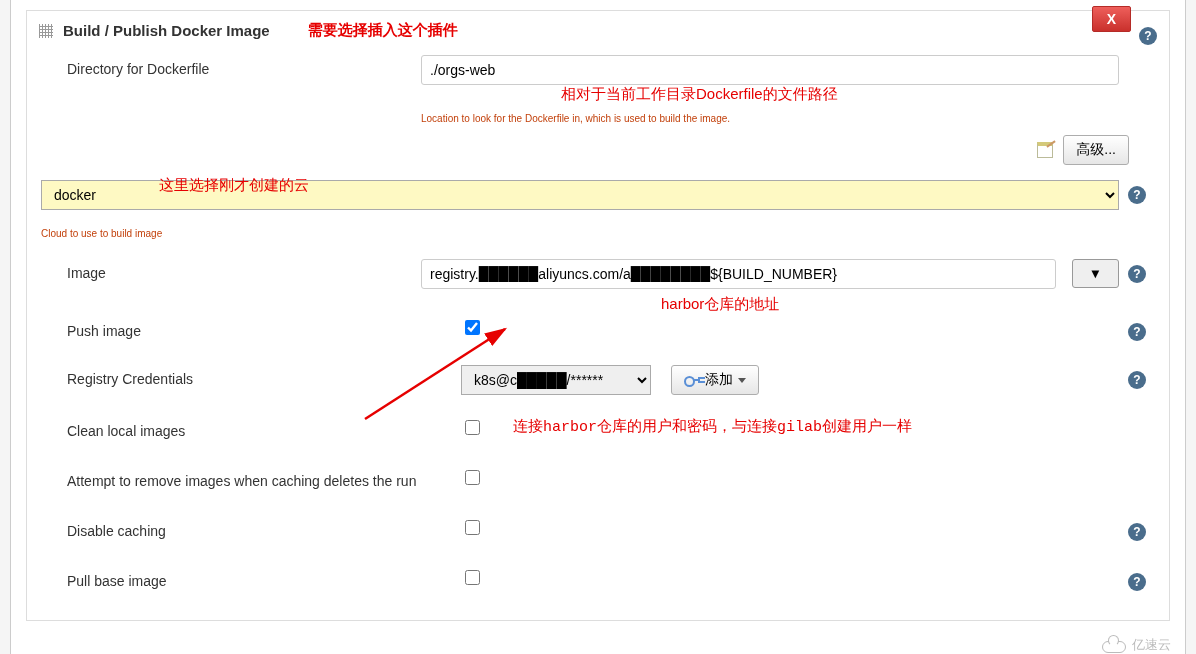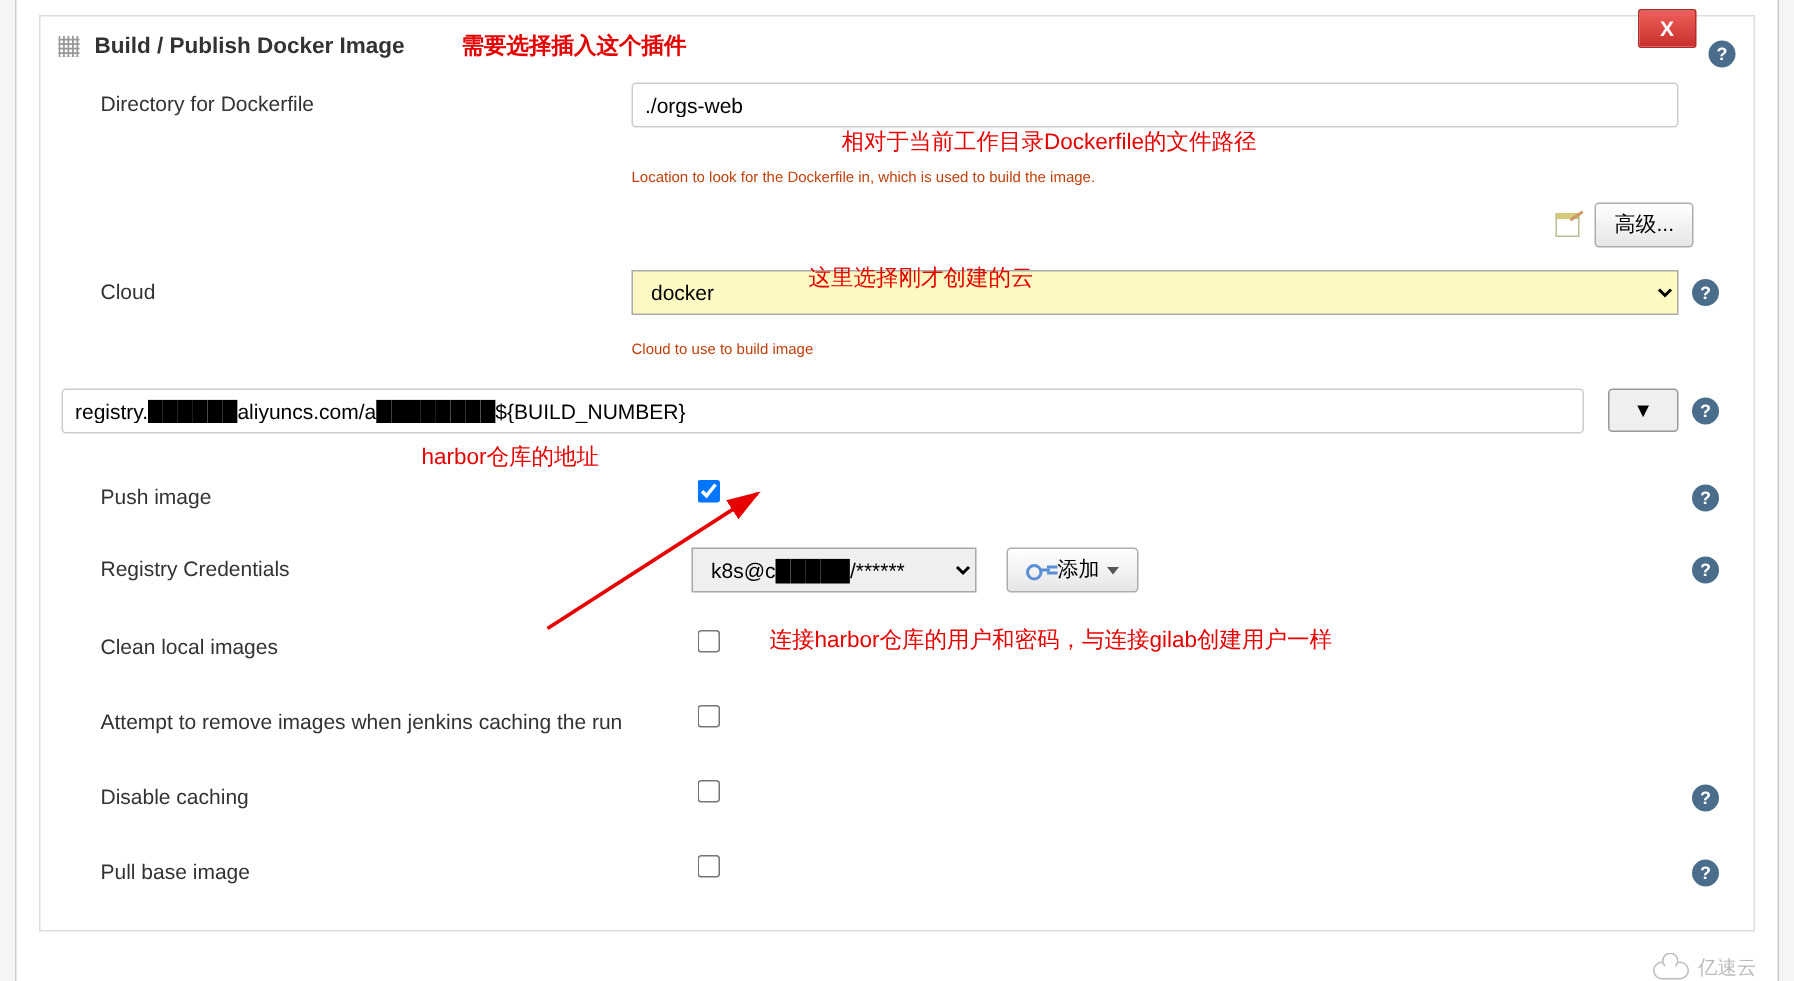--- a/index.html
+++ b/index.html
@@ -17,21 +17,21 @@
 input.text{width:100%;padding:6px 8px;border:1px solid #ccc;border-radius:3px;font-size:14px;box-sizing:border-box}
 .desc{color:#c2410c;font-size:10px}
 .adv-row{display:flex;justify-content:flex-end;gap:8px;padding:6px 40px 10px 14px;align-items:center}
 .select{width:100%;padding:5px 8px;border:1px solid #aaa;background:#fef9c3;font-size:14px;box-sizing:border-box;height:30px}
 .select-small{padding:5px 8px;border:1px solid #aaa;background:#efefef;font-size:14px;height:30px;min-width:190px}
 .btn{padding:5px 12px;border:1px solid #adadad;background:linear-gradient(#fff,#e6e6e6);border-radius:3px;font-size:14px;cursor:pointer;display:inline-flex;align-items:center;gap:5px}
 .caret-down{display:inline-block;width:0;height:0;border-left:4px solid transparent;border-right:4px solid transparent;border-top:5px solid #555}
 .arrow-btn{padding:6px 16px;border:1px solid #999;background:#efefef;border-radius:3px;cursor:pointer;margin-left:10px}
 .image-row-ctrl{display:flex;align-items:flex-start;gap:6px}
 .annot{color:#e60000;font-size:15px;position:absolute;white-space:nowrap;font-family:"Microsoft YaHei",SimSun,sans-serif}
-.annot-inline{color:#e60000;font-size:15px;font-family:Liberation Sans, sans-serif}
+.annot-inline{color:#e60000;font-size:15px;font-family:Liberation Mono, monospace}
 .notepad-icon{width:20px;height:20px;display:inline-block;position:relative}
 .notepad-icon:before{content:"";position:absolute;inset:2px;background:#fff;border:1px solid #bb9;border-top:4px solid #d4c97a}
 .notepad-icon:after{content:"";position:absolute;width:10px;height:2px;background:#c96;top:3px;right:-1px;transform:rotate(-35deg)}
 .key-icon{width:16px;height:10px;display:inline-block;position:relative}
 .key-icon:before{content:"";position:absolute;left:0;top:1px;width:7px;height:7px;border:2px solid #5a8fd6;border-radius:50%}
 .key-icon:after{content:"";position:absolute;left:9px;top:4px;width:7px;height:2px;background:#5a8fd6;box-shadow:5px -2px 0 0 #5a8fd6,5px 2px 0 0 #5a8fd6}
 .chk{width:15px;height:15px}
 .arrow-svg{position:absolute;left:328px;top:298px;width:180px;height:120px;pointer-events:none}
 .watermark{position:absolute;right:14px;bottom:6px;color:#bbb;font-size:13px;display:flex;align-items:center;gap:4px}
 .cloud{width:26px;height:16px;position:relative}
@@ -61,32 +61,32 @@
     </div>
     <div class="helpcol"></div>
   </div>
 
   <div class="adv-row">
     <span class="notepad-icon"></span>
     <button class="btn">高级...</button>
   </div>
 
   <div class="row">
-    <div class="lbl">Cloud</div>
     <div class="ctrl">
       <select class="select"><option>docker</option></select>
       <span class="annot" style="left:118px;top:-4px">这里选择刚才创建的云</span>
       <div class="desc" style="margin-top:12px">Cloud to use to build image</div>
     </div>
     <div class="helpcol">
           <span class="help-icon">?</span>
         </div>
   </div>
 
   <div class="row" style="margin-top:10px">
+    <div class="lbl">Image</div>
     <div class="ctrl">
       <div class="image-row-ctrl">
         <input class="text" style="flex: 1 1 0%;" value="registry.██████aliyuncs.com/a████████${BUILD_NUMBER}">
         <button class="arrow-btn">▼</button>
       </div>
       <span class="annot" style="left:240px;top:36px">harbor仓库的地址</span>
     </div>
     <div class="helpcol">
           <span class="help-icon">?</span>
         </div>
@@ -120,21 +120,21 @@
   <div class="row" style="margin-top:12px">
     <div class="lbl" style="width:420px">Clean local images</div>
     <div class="ctrl" style="flex-direction:row;gap:30px">
       <input type="checkbox" class="chk" style="">
       <span class="annot-inline">连接harbor仓库的用户和密码，与连接gilab创建用户一样</span>
     </div>
     <div class="helpcol"></div>
   </div>
 
   <div class="row" style="margin-top:12px">
-    <div class="lbl" style="width:420px">Attempt to remove images when jenkins caching the run</div>
+    <div class="lbl" style="width:420px">Attempt to remove images when caching deletes the run</div>
     <div class="ctrl">
           <input type="checkbox" class="chk" style="">
         </div>
     <div class="helpcol"></div>
   </div>
 
   <div class="row" style="margin-top:12px">
     <div class="lbl" style="width:420px">Disable caching</div>
     <div class="ctrl">
           <input type="checkbox" class="chk" style="">

